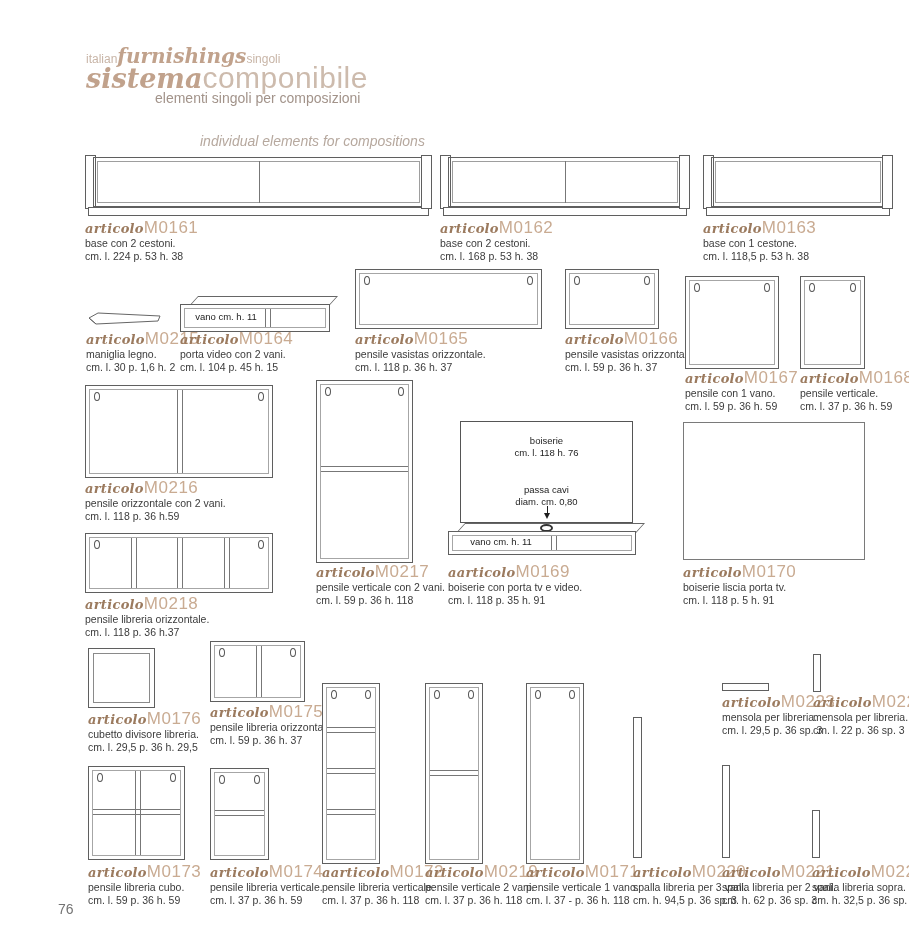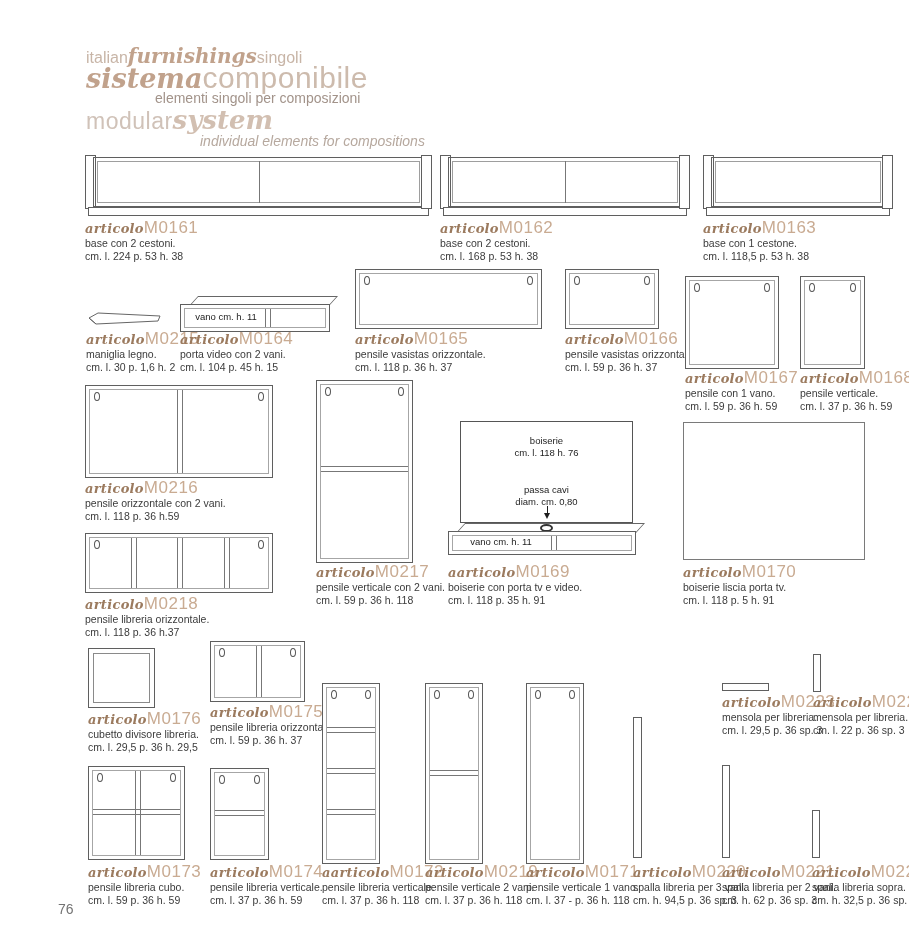--- a/index.html
+++ b/index.html
@@ -2,21 +2,21 @@
 <html><head>
 <meta charset="utf-8">
 <style>
   html,body{margin:0;padding:0;background:#fff}
   .page{position:relative;width:909px;height:951px;background:#fff;overflow:hidden;
         font-family:"Liberation Sans",sans-serif;color:#3b3b3b}
 
   
   .hl{position:absolute;white-space:nowrap;line-height:1}
   .scr{font-family:"DejaVu Serif",serif;font-style:italic;font-weight:700}
-  .h1s{font-size:16px;color:#c8b5a7}
+  .h1s{font-size:12px;color:#c8b5a7}
   .h1c{font-size:20px;color:#c1a28c}
   .h2c{font-size:27px;color:#c1a28c}
   .h2s{font-size:30px;color:#cdbbad;letter-spacing:.5px}
   .h3{font-size:14px;color:#a2938a}
   .h4s{font-size:23px;color:#d0c2b8;letter-spacing:.5px}
   .h4c{font-size:26px;color:#d2bfb1}
   .h5{font-size:14px;color:#b6a89e;font-style:italic}
 
   
   .plabel{position:absolute;white-space:nowrap}
@@ -63,23 +63,20 @@
 
 <div class="page">
 
   <div class="hl" style="left:86px;top:46px">
     <span class="h1s">italian</span><span class="scr h1c">furnishings</span><span class="h1s">singoli</span>
   </div>
   <div class="hl" style="left:86px;top:63px">
     <span class="scr h2c">sistema</span><span class="h2s">componibile</span>
   </div>
   <div class="hl h3" style="left:155px;top:91px">elementi singoli per composizioni</div>
-  <div class="hl" style="left:86px;top:107px">
-    <span class="h4s">modular</span><span class="scr h4c">system</span>
-  </div>
   <div class="hl h5" style="left:200px;top:134px">individual elements for compositions</div>
 
   <div>
     <div class="bu" style="left:85px;top:155px;width:347px;height:61px">
       <div class="bu-body">
           <div class="bu-vd"></div>
         </div>
       <div class="bu-pl"></div>
     </div>
     <div class="plabel" style="left:85px;top:220px">

